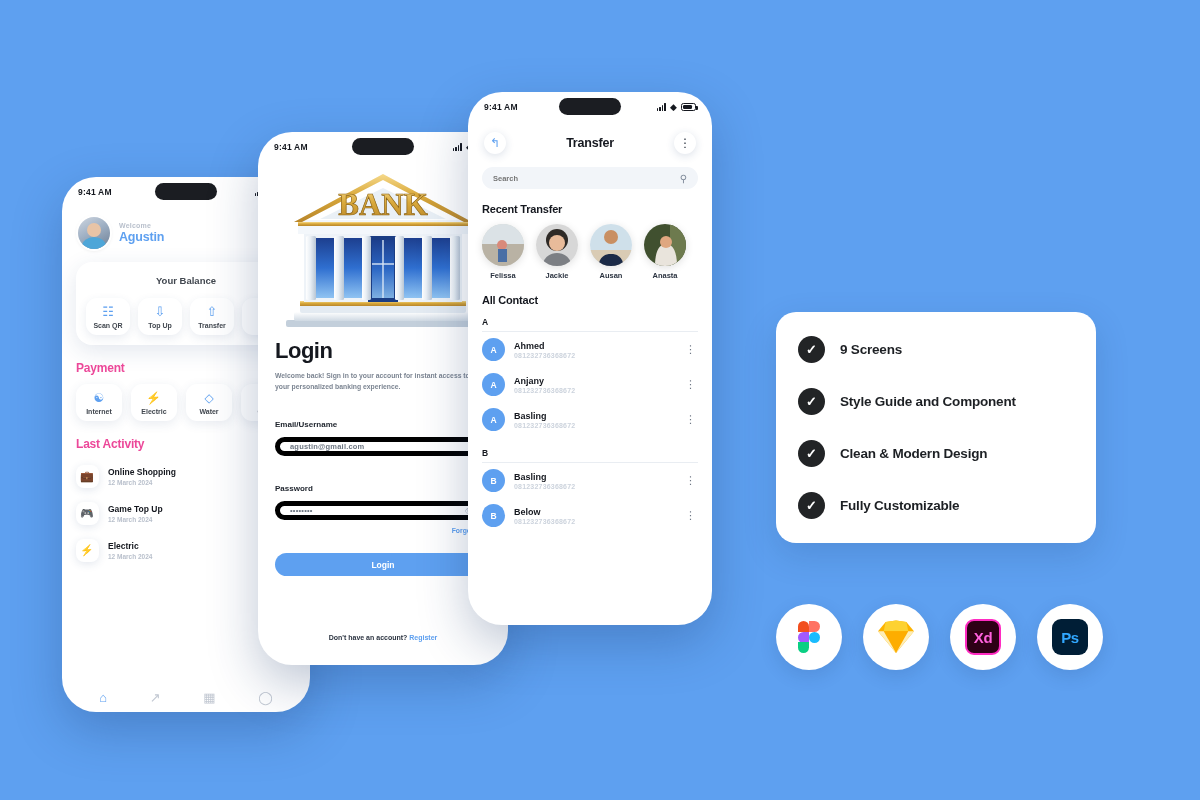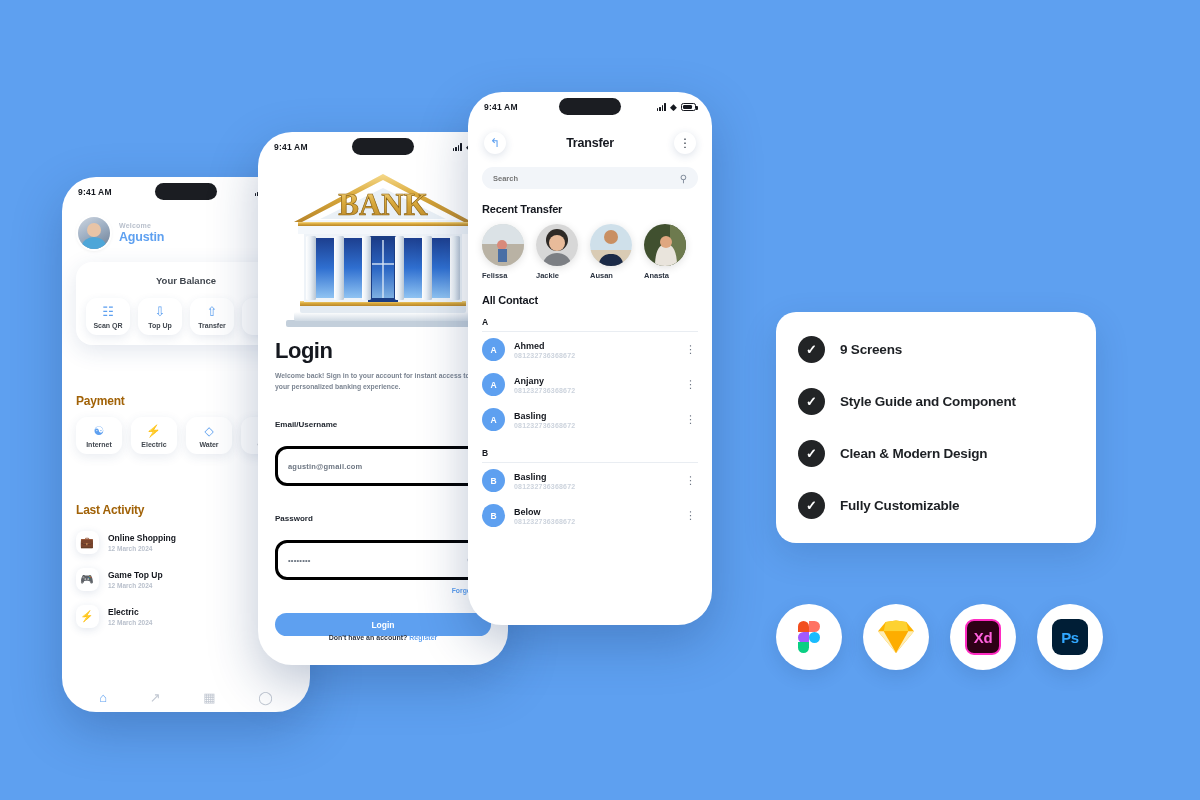--- a/index.html
+++ b/index.html
@@ -67,21 +67,21 @@
   .balance-amt { text-align:center; font-size: 22px; font-weight: 800; color:#15181f; margin-top:7px; letter-spacing:-.6px;}
   .qa-row { display:flex; gap:8px; margin-top: 12px; }
   .qa {
     flex:1; background:#fff; border-radius:11px; padding:7px 2px 6px 2px; text-align:center;
     box-shadow: 0 3px 10px rgba(40,70,120,.10);
   }
   .qa-ic { font-size: 13px; color:#5EA0F0; line-height:1; margin-bottom:4px; display:block;}
   .qa-lb { font-size: 7px; color:#41474f; font-weight:600; }
 
   .sec-head { display:flex; align-items:center; justify-content:space-between; padding: 0 14px; margin-top: 16px;}
-  .sec-title { font-size: 12px; font-weight: 800; color:#a16207; letter-spacing:-.2px;margin-top:33px;}
+  .sec-title { font-size: 12px; font-weight: 800; color:#ec4899; letter-spacing:-.2px;}
   .sec-link { font-size: 8px; font-weight:700; color:#5EA0F0; }
 
   .pay-row { display:flex; gap:9px; padding: 0 14px; margin-top: 9px; }
   .pay {
     width: 46px; flex:none; background:#fff; border-radius:11px; padding: 8px 2px 6px 2px;
     text-align:center; box-shadow: 0 3px 11px rgba(40,70,120,.10);
   }
   .pay-ic { font-size: 12px; color:#5EA0F0; line-height:1; display:block; margin-bottom:4px;}
   .pay-lb { font-size: 7px; color:#41474f; font-weight:600;}
 
@@ -102,21 +102,21 @@
   .tb.on { color:#5EA0F0; }
 
   
   #phone-login { left: 258px; top: 132px; width: 250px; height: 533px; }
   .bank-ill { height: 178px; position: relative; margin-top: 2px; }
   .lg-pad { padding: 0 17px; }
   .lg-title { font-size: 22px; font-weight: 800; color:#15181f; letter-spacing:-.5px;}
   .lg-sub { font-size: 6.8px; color:#7c8592; line-height: 1.55; margin-top: 7px; font-weight:600; max-width: 195px;}
   .fld-label { font-size: 8px; font-weight:800; color:#1c222b; margin-top: 28px; }
   .fld {
-    margin-top: 17px; height: 40px; border: 3px solid #000000; border-radius: 12px;
+    margin-top: 8px; height: 19px; border: 5px solid #000000; border-radius: 12px;
     display:flex; align-items:center; padding: 0 10px; background:#fff;
   }
   .fld input {
     border:0; outline:0; background:transparent; width:100%;
     font-family:"Liberation Sans",sans-serif; font-size:7.5px; color:#6d7682; font-weight:600; letter-spacing:.2px;
   }
   .fld .eye { font-size:9px; color:#aab3c0; }
   .forgot { text-align:right; font-size:6.8px; font-weight:800; color:#5EA0F0; margin-top:7px;}
   .login-btn {
     margin: 19px 17px 0 17px; height: 23px; border-radius: 12px; background:#5EA0F0;
@@ -140,21 +140,21 @@
   }
   .search {
     margin: 13px 14px 0 14px; height: 22px; border-radius: 11px; background:#f2f5f9;
     display:flex; align-items:center; padding: 0 11px; justify-content:space-between;
   }
   .search input { border:0;outline:0;background:transparent;width:100%;
     font-family:"Liberation Sans",sans-serif;font-size:7.5px;color:#9aa3b0;font-weight:600;}
   .search .mag { font-size:10px;color:#7b8696; }
   .tr-sec { font-size: 11px; font-weight:800; color:#15181f; padding: 0 14px; margin-top: 14px; letter-spacing:-.2px;}
   .recents { display:flex; gap:12px; padding: 0 14px; margin-top: 9px; }
-  .rec { width: 42px; }
+  .rec { width: 42px; text-align:center; }
   .rec-av { width:42px;height:42px;border-radius:50%;overflow:hidden;position:relative;box-shadow:0 2px 8px rgba(0,0,0,.12);}
   .rec-nm { font-size: 7.5px; font-weight:700; color:#2b3340; margin-top: 5px;}
   .alpha { font-size: 8.5px; font-weight:800; color:#15181f; padding: 0 14px; margin-top: 11px;}
   .alpha-rule { height:1px; background:#e9edf2; margin: 4px 14px 0 14px;}
   .crow { display:flex; align-items:center; gap:9px; padding: 6px 14px; }
   .cav { width:23px;height:23px;border-radius:50%;background:#5EA0F0;color:#fff;font-size:8.5px;font-weight:800;
     display:flex;align-items:center;justify-content:center;flex:none;}
   .cinfo{flex:1;min-width:0;}
   .cname{font-size:9px;font-weight:800;color:#15181f;}
   .cnum{font-size:7px;color:#ccd3dd;font-weight:600;margin-top:1px;letter-spacing:.2px;}

